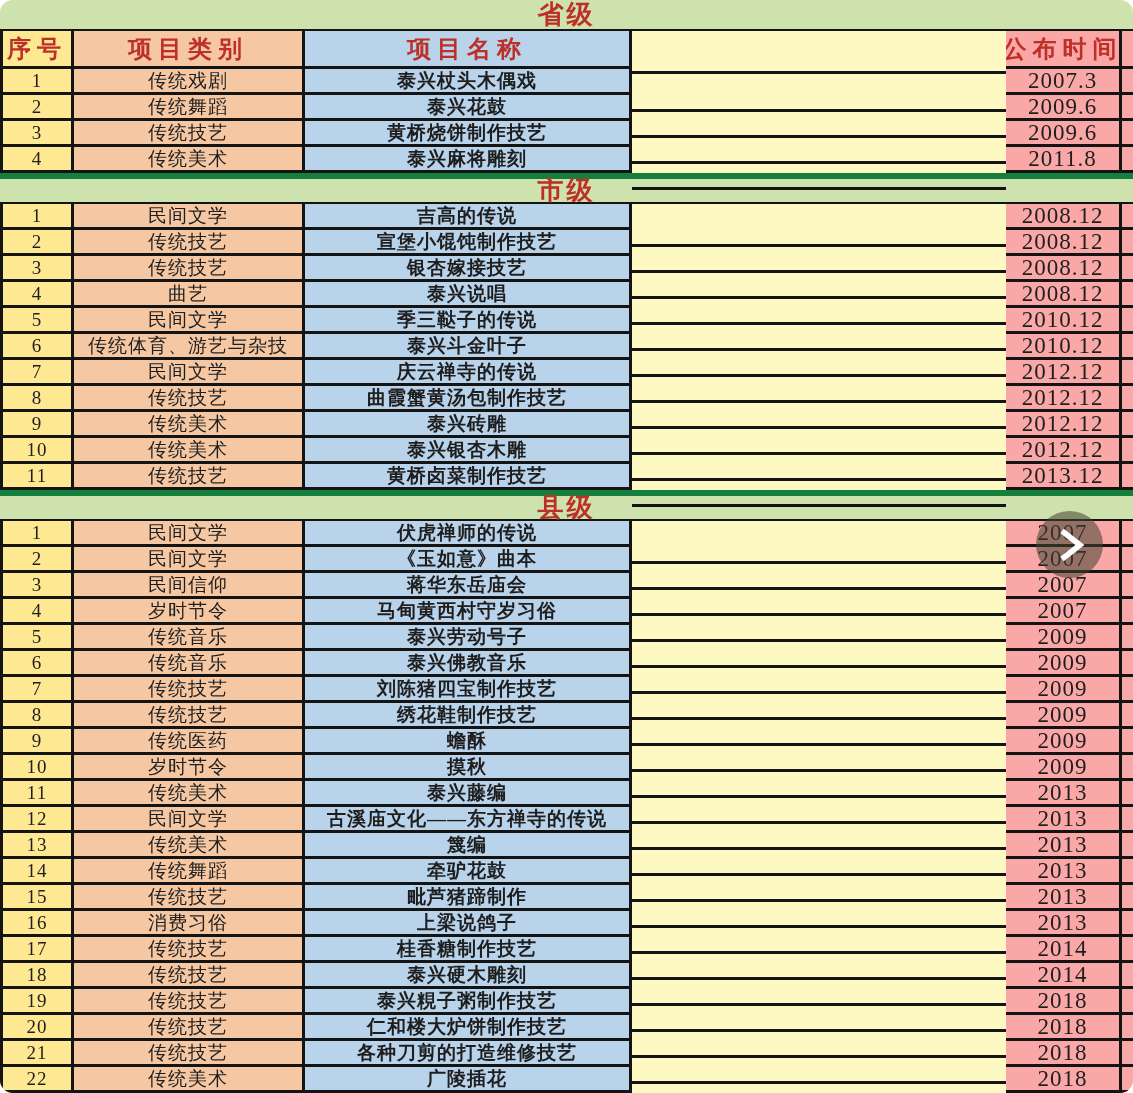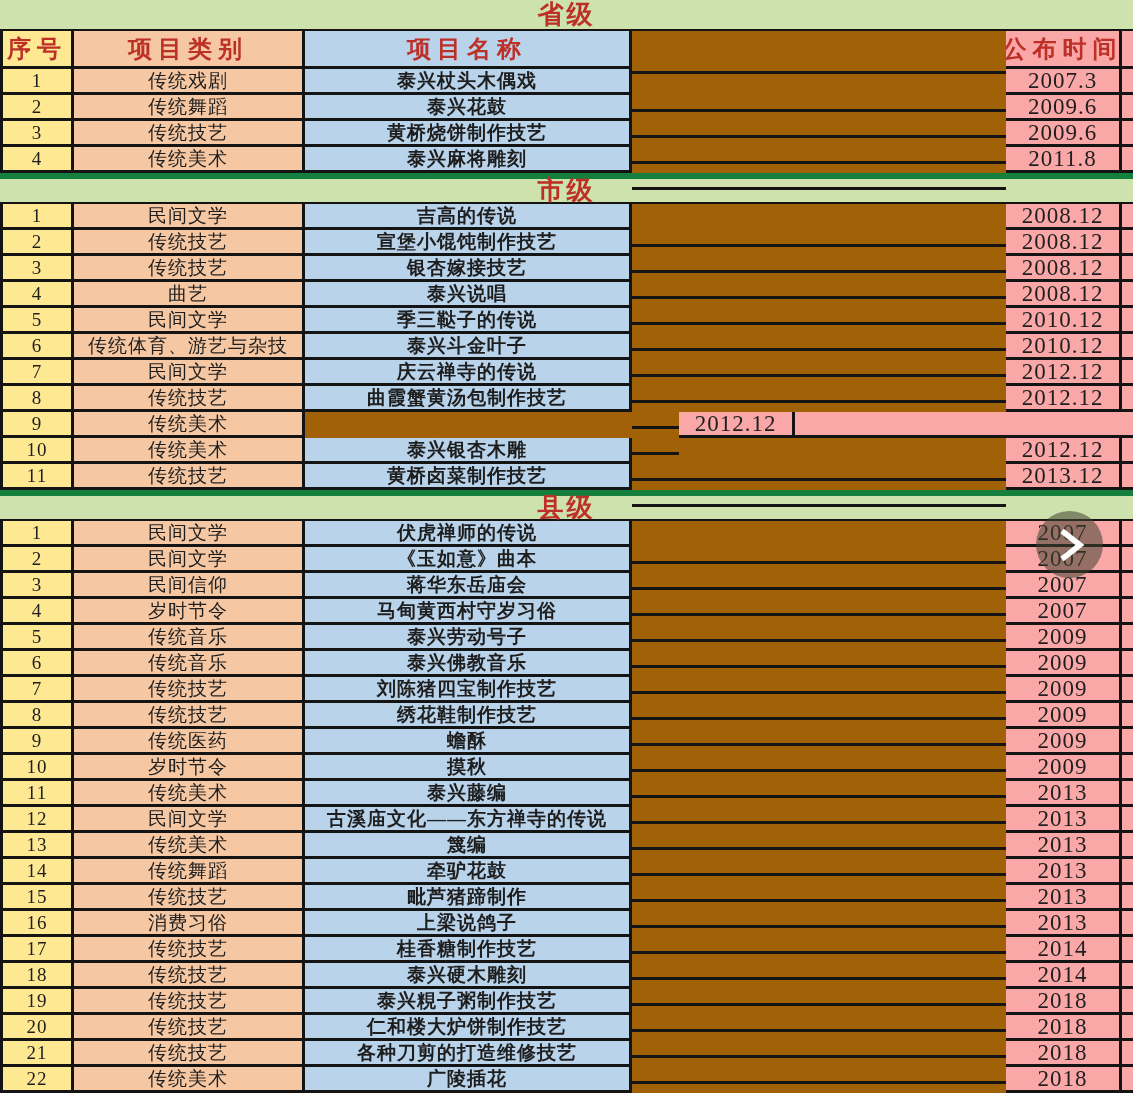--- a/index.html
+++ b/index.html
@@ -1,21 +1,22 @@
 <!DOCTYPE html>
 <html><head>
 <meta charset="utf-8">
 <style>
   html,body{margin:0;padding:0;background:#ffffff;}
   .sheet{
     position:relative;
     width:1133px;height:1093px;
-    background:#a16207;
+    background:#fef9c3;
     overflow:hidden;
     font-family:"Liberation Serif","DejaVu Serif",serif;
+    border-radius:13px;
   }
   
   .band{
     height:31px;
     background:#cde2ad;
     border-top:6px solid #15803d;
     border-bottom:2px solid #141414;
     box-sizing:border-box;
     display:flex;align-items:center;justify-content:center;
   }
@@ -178,20 +179,21 @@
         <div class="cell c0">8</div>
         <div class="cell c1">传统技艺</div>
         <div class="cell c2">曲霞蟹黄汤包制作技艺</div>
         <div class="cell c3">泰兴市曲霞镇殷记大酒店</div>
         <div class="cell c4">2012.12</div>
         <div class="cell c5"></div>
       </div>
       <div class="row">
         <div class="cell c0">9</div>
         <div class="cell c1">传统美术</div>
+        <div class="cell c2">泰兴砖雕</div>
         <div class="cell c3 shrink">泰兴市河失镇刘明宏砖雕工艺厂</div>
         <div class="cell c4">2012.12</div>
         <div class="cell c5"></div>
       </div>
       <div class="row">
         <div class="cell c0">10</div>
         <div class="cell c1">传统美术</div>
         <div class="cell c2">泰兴银杏木雕</div>
         <div class="cell c3">泰兴市济川街道陆克正木雕坊</div>
         <div class="cell c4">2012.12</div>

